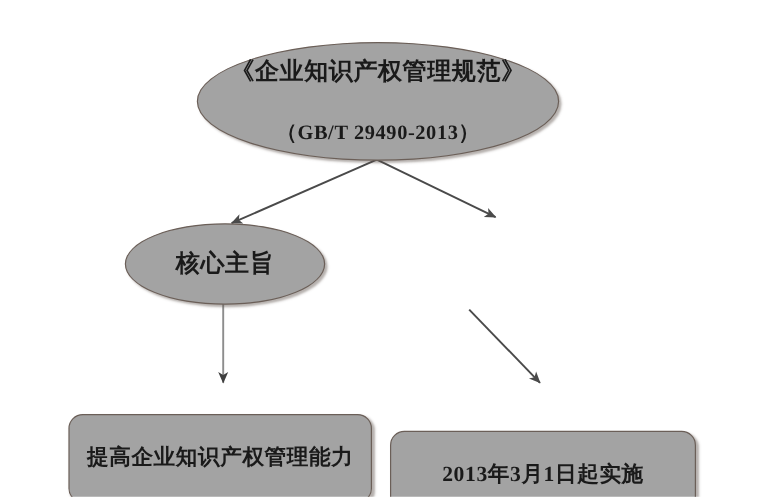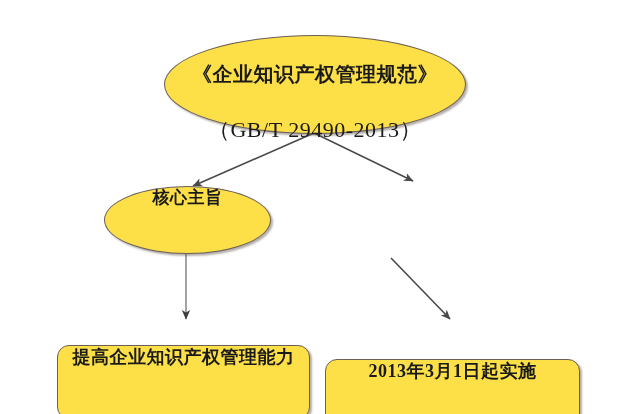--- a/index.html
+++ b/index.html
@@ -32,24 +32,25 @@
     height: 414px;
     z-index: 1;
     pointer-events: none;
   }
 
   .node {
     position: absolute;
     z-index: 2;
     box-sizing: border-box;
     display: flex;
+    align-items: center;
     justify-content: center;
     text-align: center;
     color: #1a1a1a;
-    background: #fde047;
+    background: #a3a3a3;
   }
 
   .ellipse {
     border: 1.6px solid #6b5f58;
     border-radius: 50%;
     box-shadow: 2px 2px 2px rgba(90, 80, 74, 0.45);
   }
 
   .rounded-box {
     border: 1.6px solid #6b5f58;
@@ -74,33 +75,33 @@
   }
   #node-standard-title .node-text {
     font-size: 19px;
   }
   #node-standard-title .title-main {
     display: block;
     font-size: 20px;
   }
   #node-standard-title .title-code {
     display: block;
-    font-size: 22px;
-    font-weight: normal;
+    font-size: 17px;
+    font-weight: bold;
     margin-top: 2px;
   }
 
   #node-core-purpose {
     left: 104px;
     top: 186px;
     width: 167px;
     height: 68px;
   }
   #node-core-purpose .node-text {
-    font-size: 17px;
+    font-size: 20px;
   }
 
   #node-first-national-standard {
     left: 309px;
     top: 181px;
     width: 223px;
     height: 78px;
   }
   #node-first-national-standard .node-text {
     font-size: 17px;

